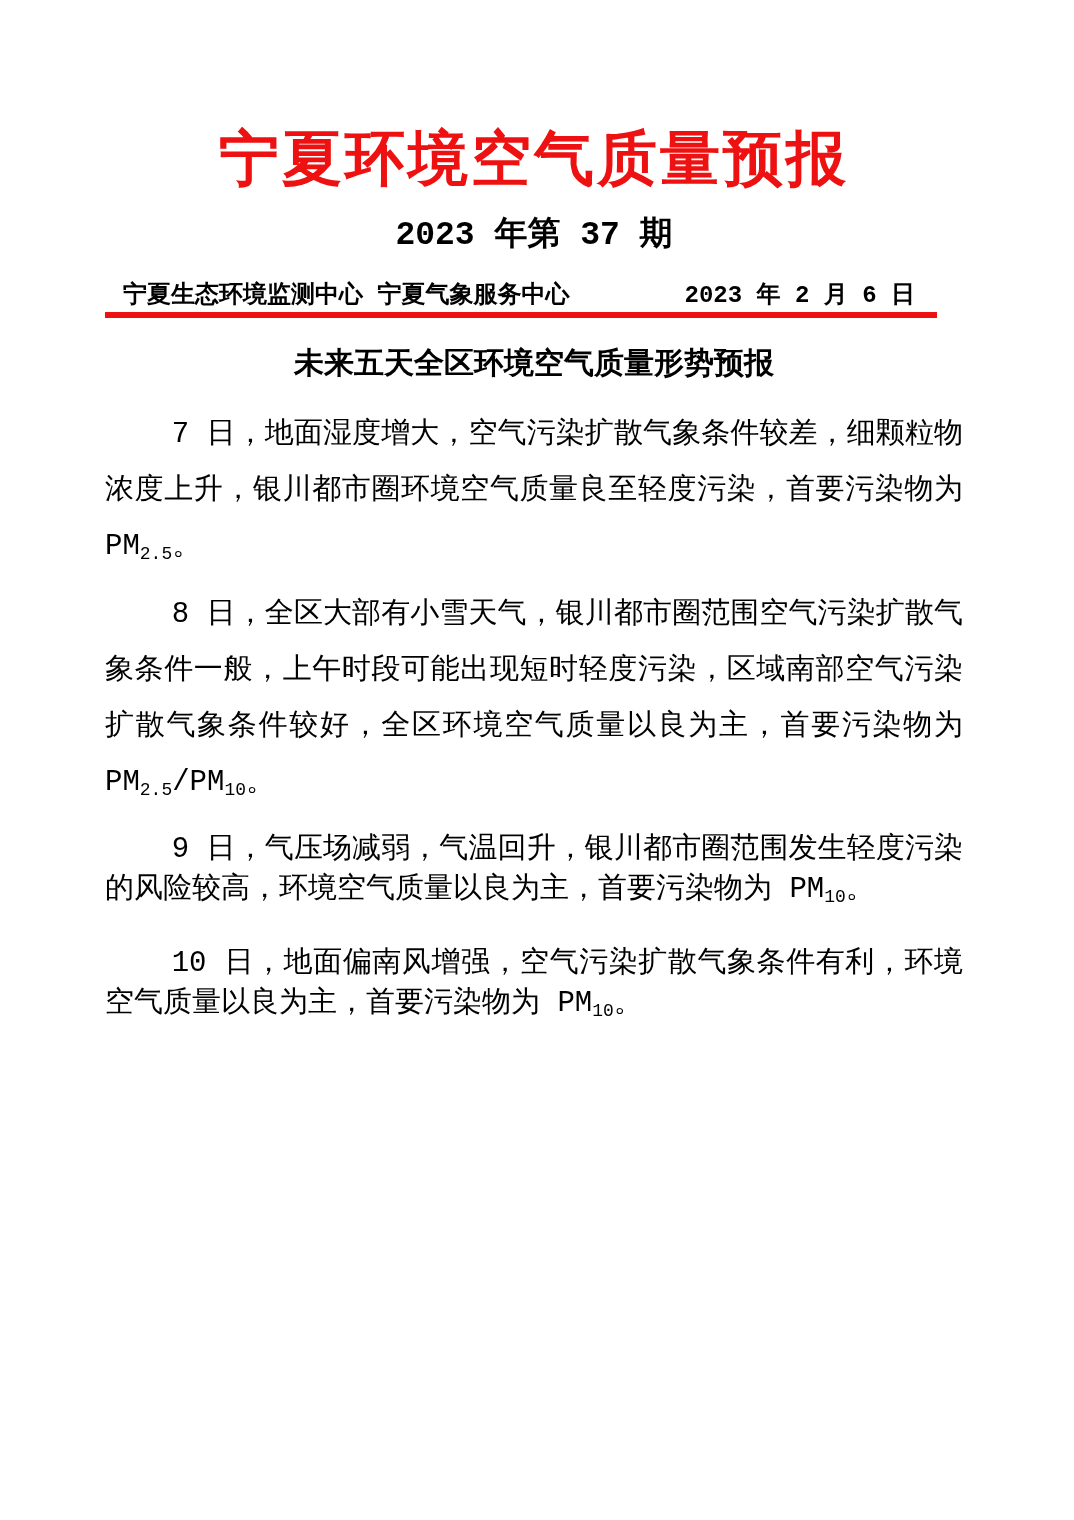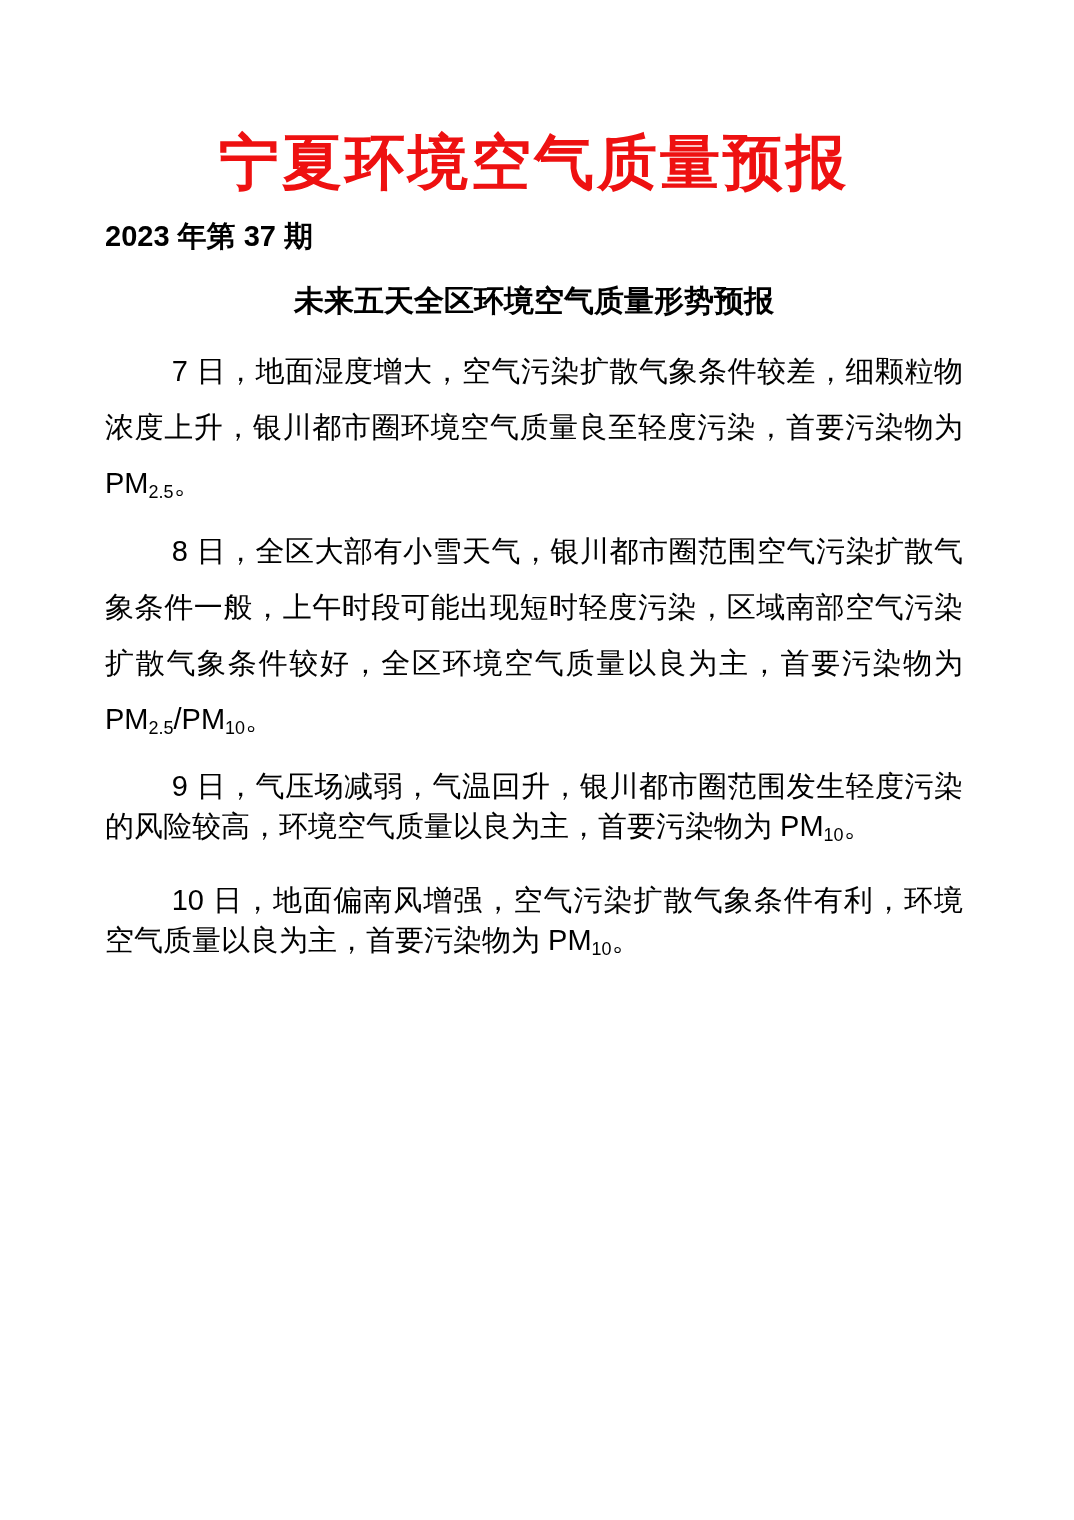--- a/index.html
+++ b/index.html
@@ -2,40 +2,40 @@
 <html lang="zh"><head>
 <meta charset="utf-8">
 <style>
   html, body { margin: 0; padding: 0; background: #ffffff; }
   .page {
     position: relative;
     width: 1074px;
     height: 1138px;
     background: #ffffff;
     overflow: hidden;
-    font-family: Liberation Sans, sans-serif;
+    font-family: Liberation Mono, monospace;
     color: #000000;
   }
   .content {
     padding: 124px 111px 0 105px;
   }
   .doc-title {
     margin: 0;
     text-align: center;
     font-size: 60px;
     line-height: 78px;
     font-weight: bold;
     letter-spacing: 3px;
     color: #ee1111;
     white-space: nowrap;
   }
   .doc-issue {
     margin: 16px 0 0 0;
-    text-align: left;
-    font-size: 29px;
+    text-align: center;
+    font-size: 33px;
     line-height: 36px;
     font-weight: bold;
   }
   .issuer-row {
     margin: 26px 0 0 0;
     width: 832px;
     box-sizing: border-box;
     display: flex;
     justify-content: space-between;
     align-items: baseline;
@@ -85,20 +85,24 @@
 </head>
 <body>
 
 <div class="page">
   <div class="content">
 
     <h1 class="doc-title">宁夏环境空气质量预报</h1>
 
     <p class="doc-issue">2023 年第 37 期</p>
 
+    <div class="issuer-row">
+      <span>宁夏生态环境监测中心 宁夏气象服务中心</span>
+      <span>2023 年 2 月 6 日</span>
+    </div>
 
     <h2 class="section-title">未来五天全区环境空气质量形势预报</h2>
 
     <div>
         <p class="para loose">7 日，地面湿度增大，空气污染扩散气象条件较差，细颗粒物浓度上升，银川都市圈环境空气质量良至轻度污染，首要污染物为 PM<sub>2.5</sub>。</p>
         <p class="para loose">8 日，全区大部有小雪天气，银川都市圈范围空气污染扩散气象条件一般，上午时段可能出现短时轻度污染，区域南部空气污染扩散气象条件较好，全区环境空气质量以良为主，首要污染物为 PM<sub>2.5</sub>/PM<sub>10</sub>。</p>
         <p class="para tight">9 日，气压场减弱，气温回升，银川都市圈范围发生轻度污染的风险较高，环境空气质量以良为主，首要污染物为 PM<sub>10</sub>。</p>
         <p class="para tight">10 日，地面偏南风增强，空气污染扩散气象条件有利，环境空气质量以良为主，首要污染物为 PM<sub>10</sub>。</p>
       </div>
 

